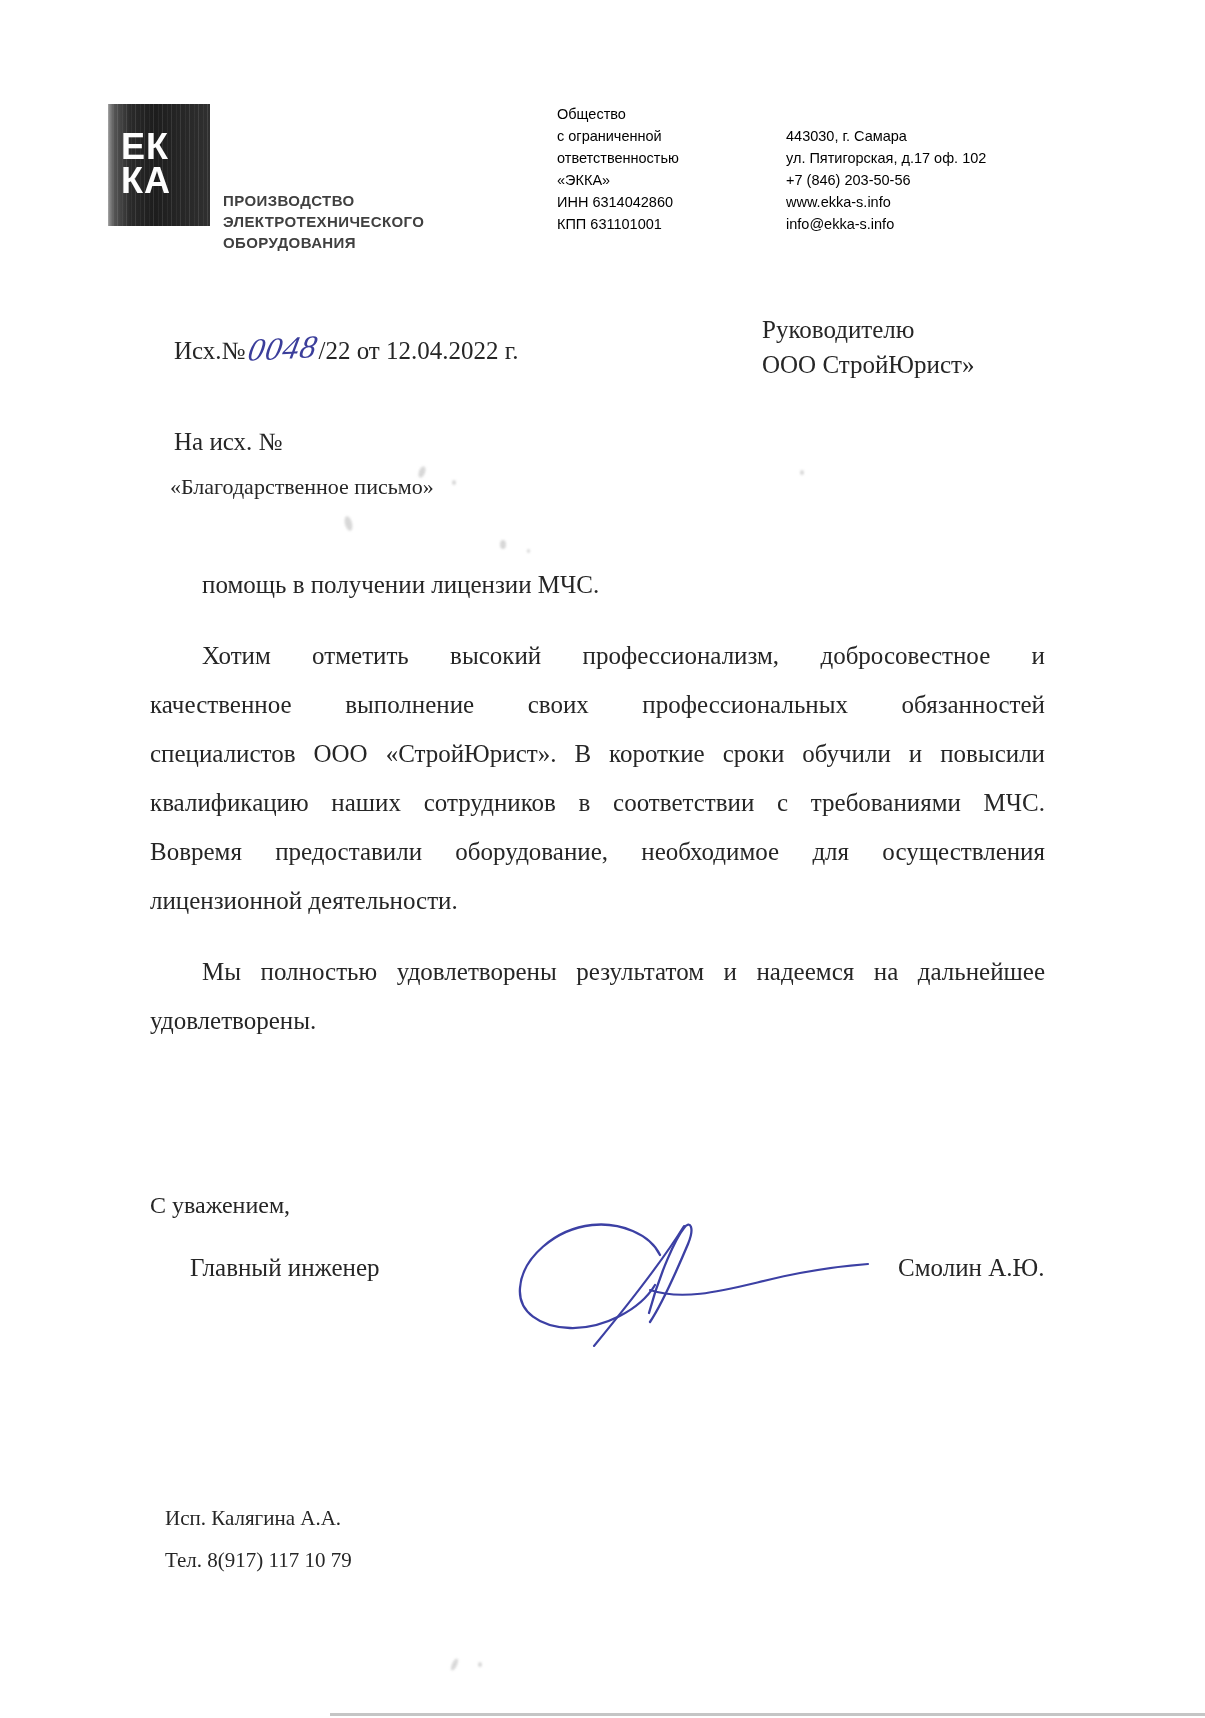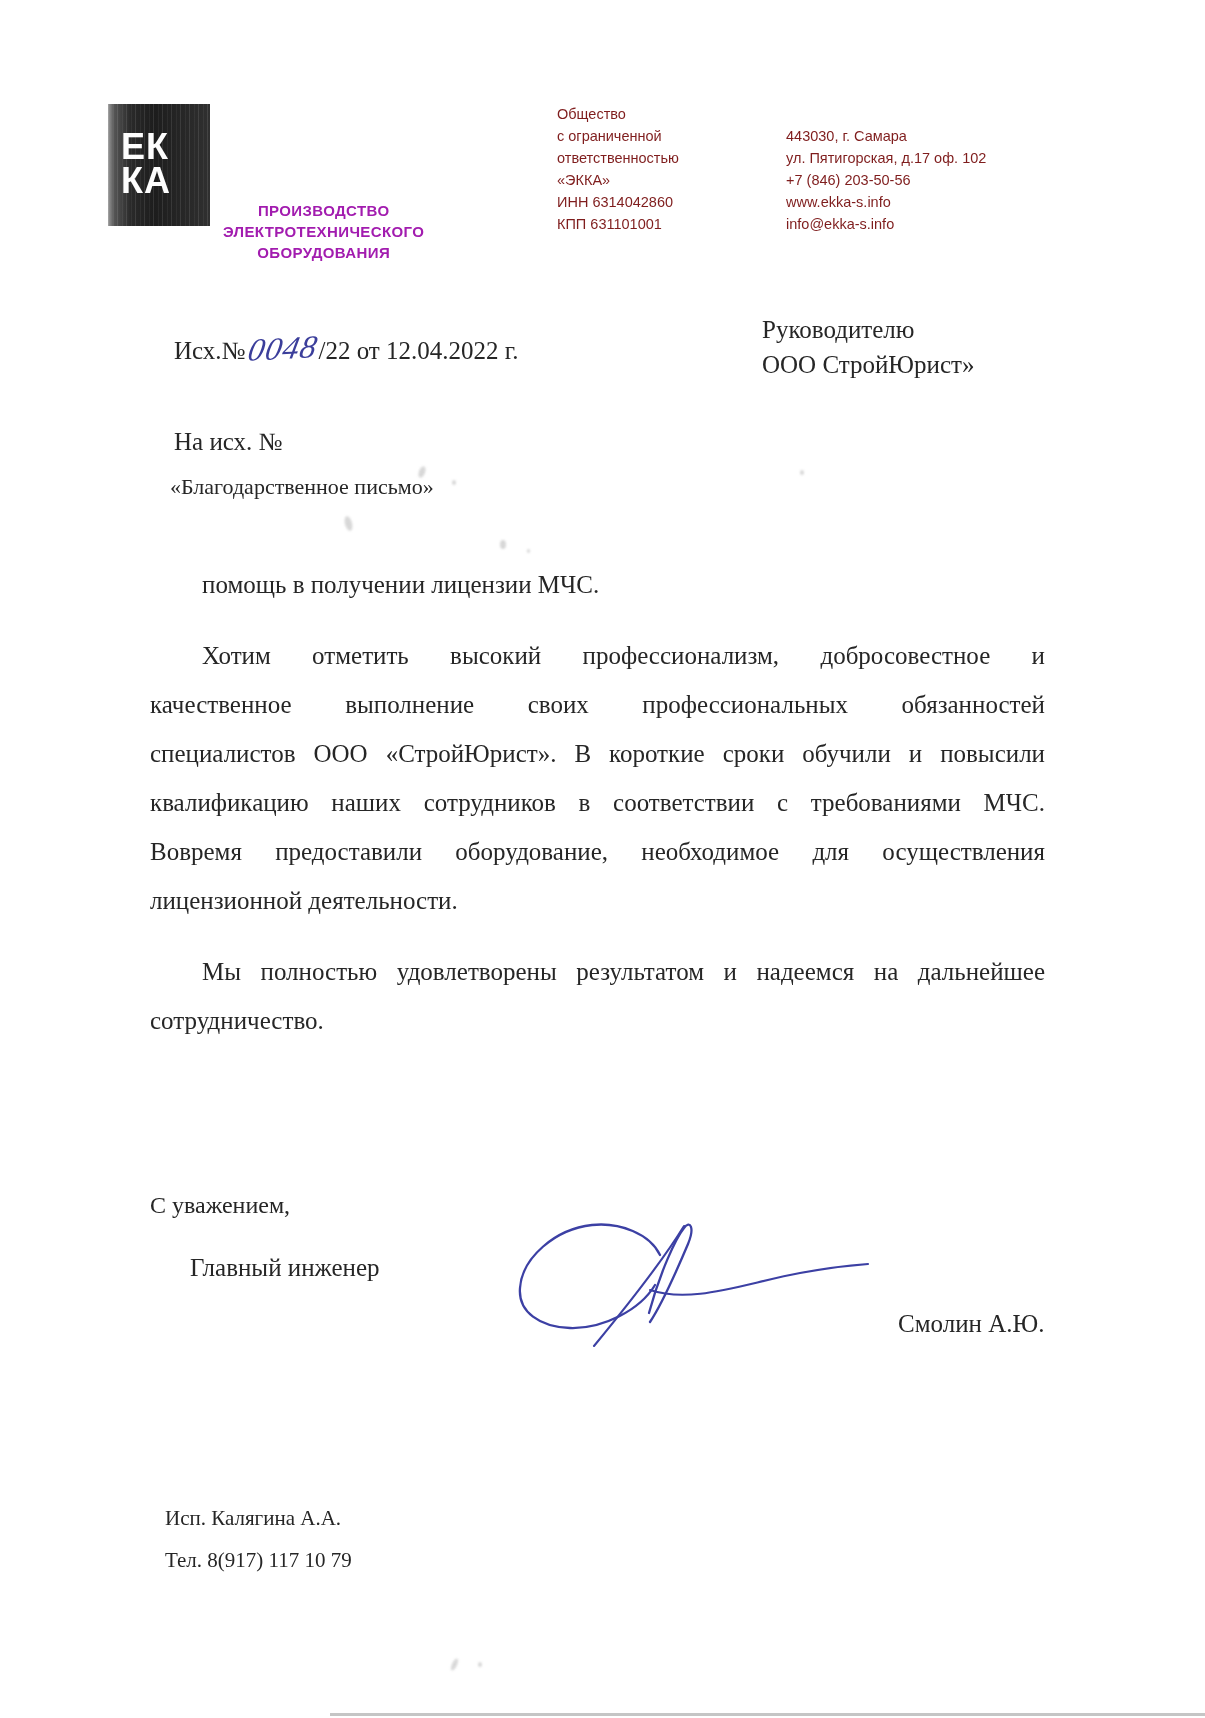--- a/index.html
+++ b/index.html
@@ -19,29 +19,29 @@
       repeating-linear-gradient(90deg, rgba(255,255,255,0.10) 0 1px, rgba(0,0,0,0) 1px 5px, rgba(255,255,255,0.05) 5px 6px, rgba(0,0,0,0) 6px 9px),
       linear-gradient(90deg,#9a9a9a 0%,#555 6%,#2a2a2a 22%,#1d1d1d 45%,#252525 70%,#303030 100%);
   }
   .logo-text{
     position:absolute;left:13px;top:26px;
     font-family:"Liberation Sans","DejaVu Sans",sans-serif;
     font-weight:bold;color:#fdfdfd;
     font-size:36px;line-height:0.95;letter-spacing:1px;
   }
   .tagline{
-    position:absolute;left:223px;top:200px;
+    position:absolute;left:223px;top:190px;
     font-family:"Liberation Sans","DejaVu Sans",sans-serif;
-    font-weight:bold;color:#a21caf;
-    font-size:15px;line-height:21px;letter-spacing:0.4px;text-align:center;
+    font-weight:bold;color:#404040;
+    font-size:15px;line-height:21px;letter-spacing:0.4px;
   }
   .hcol{
     position:absolute;
     font-family:"Liberation Sans","DejaVu Sans",sans-serif;
-    color:#7f1d1d;font-size:14.5px;line-height:22px;
+    color:#000000;font-size:14.5px;line-height:22px;
   }
   .hcol.company{left:557px;top:103px;}
   .hcol.contacts{left:786px;top:104px;margin-top:21px;}
   
   .isx-line{position:absolute;left:174px;top:330px;font-size:25px;white-space:nowrap;}
   .handwritten{
     display:inline-block;
     font-style:italic;
     font-size:32px;
     color:#3b3e9b;
@@ -58,21 +58,21 @@
   .para .line{
     height:49px;line-height:49px;
     text-align:justify;text-align-last:justify;
     white-space:normal;
   }
   .para .line.last{text-align-last:left;}
   .para .line:first-child{text-indent:52px;}
   
   .salutation{position:absolute;left:150px;top:1192px;font-size:24px;}
   .position{position:absolute;left:150px;top:1254px;font-size:25px;margin-left:40px;}
-  .signer{position:absolute;left:898px;top:1310px;font-size:25px;}
+  .signer{position:absolute;left:898px;top:1254px;font-size:25px;}
   .signature{position:absolute;left:500px;top:1210px;width:380px;height:145px;}
   .signature path{fill:none;stroke:#3c40a4;stroke-linecap:round;}
   
   .executor{position:absolute;left:165px;top:1506px;font-size:21px;}
   .phone{position:absolute;left:165px;top:1548px;font-size:21px;}
   
   .smudge{position:absolute;background:rgba(110,110,110,0.28);border-radius:50%;filter:blur(1px);}
   .sm1{left:419px;top:466px;width:6px;height:12px;transform:rotate(20deg);}
   .sm2{left:452px;top:480px;width:4px;height:5px;}
   .sm3{left:345px;top:516px;width:7px;height:15px;transform:rotate(-15deg);}
@@ -132,21 +132,21 @@
     <div class="para">
         <div class="line">Хотим отметить высокий профессионализм, добросовестное и</div>
         <div class="line">качественное выполнение своих профессиональных обязанностей</div>
         <div class="line">специалистов ООО «СтройЮрист». В короткие сроки обучили и повысили</div>
         <div class="line">квалификацию наших сотрудников в соответствии с требованиями МЧС.</div>
         <div class="line">Вовремя предоставили оборудование, необходимое для осуществления</div>
         <div class="line last">лицензионной деятельности.</div>
       </div>
     <div class="para">
         <div class="line">Мы полностью удовлетворены результатом и надеемся на дальнейшее</div>
-        <div class="line last">сотрудничество.</div>
+        <div class="line last">удовлетворены.</div>
       </div>
   </div>
 
   <div class="salutation">С уважением,</div>
   <div class="position">Главный инженер</div>
   <div class="signer">Смолин А.Ю.</div>
 
   <svg class="signature" viewBox="0 0 380 145" xmlns="http://www.w3.org/2000/svg">
 
     <path stroke-width="2.3" d="M 160,45 C 150,24 120,12 92,15 C 55,19 22,48 20,78 C 18,102 40,117 70,118 C 103,119 140,100 155,75"></path>

